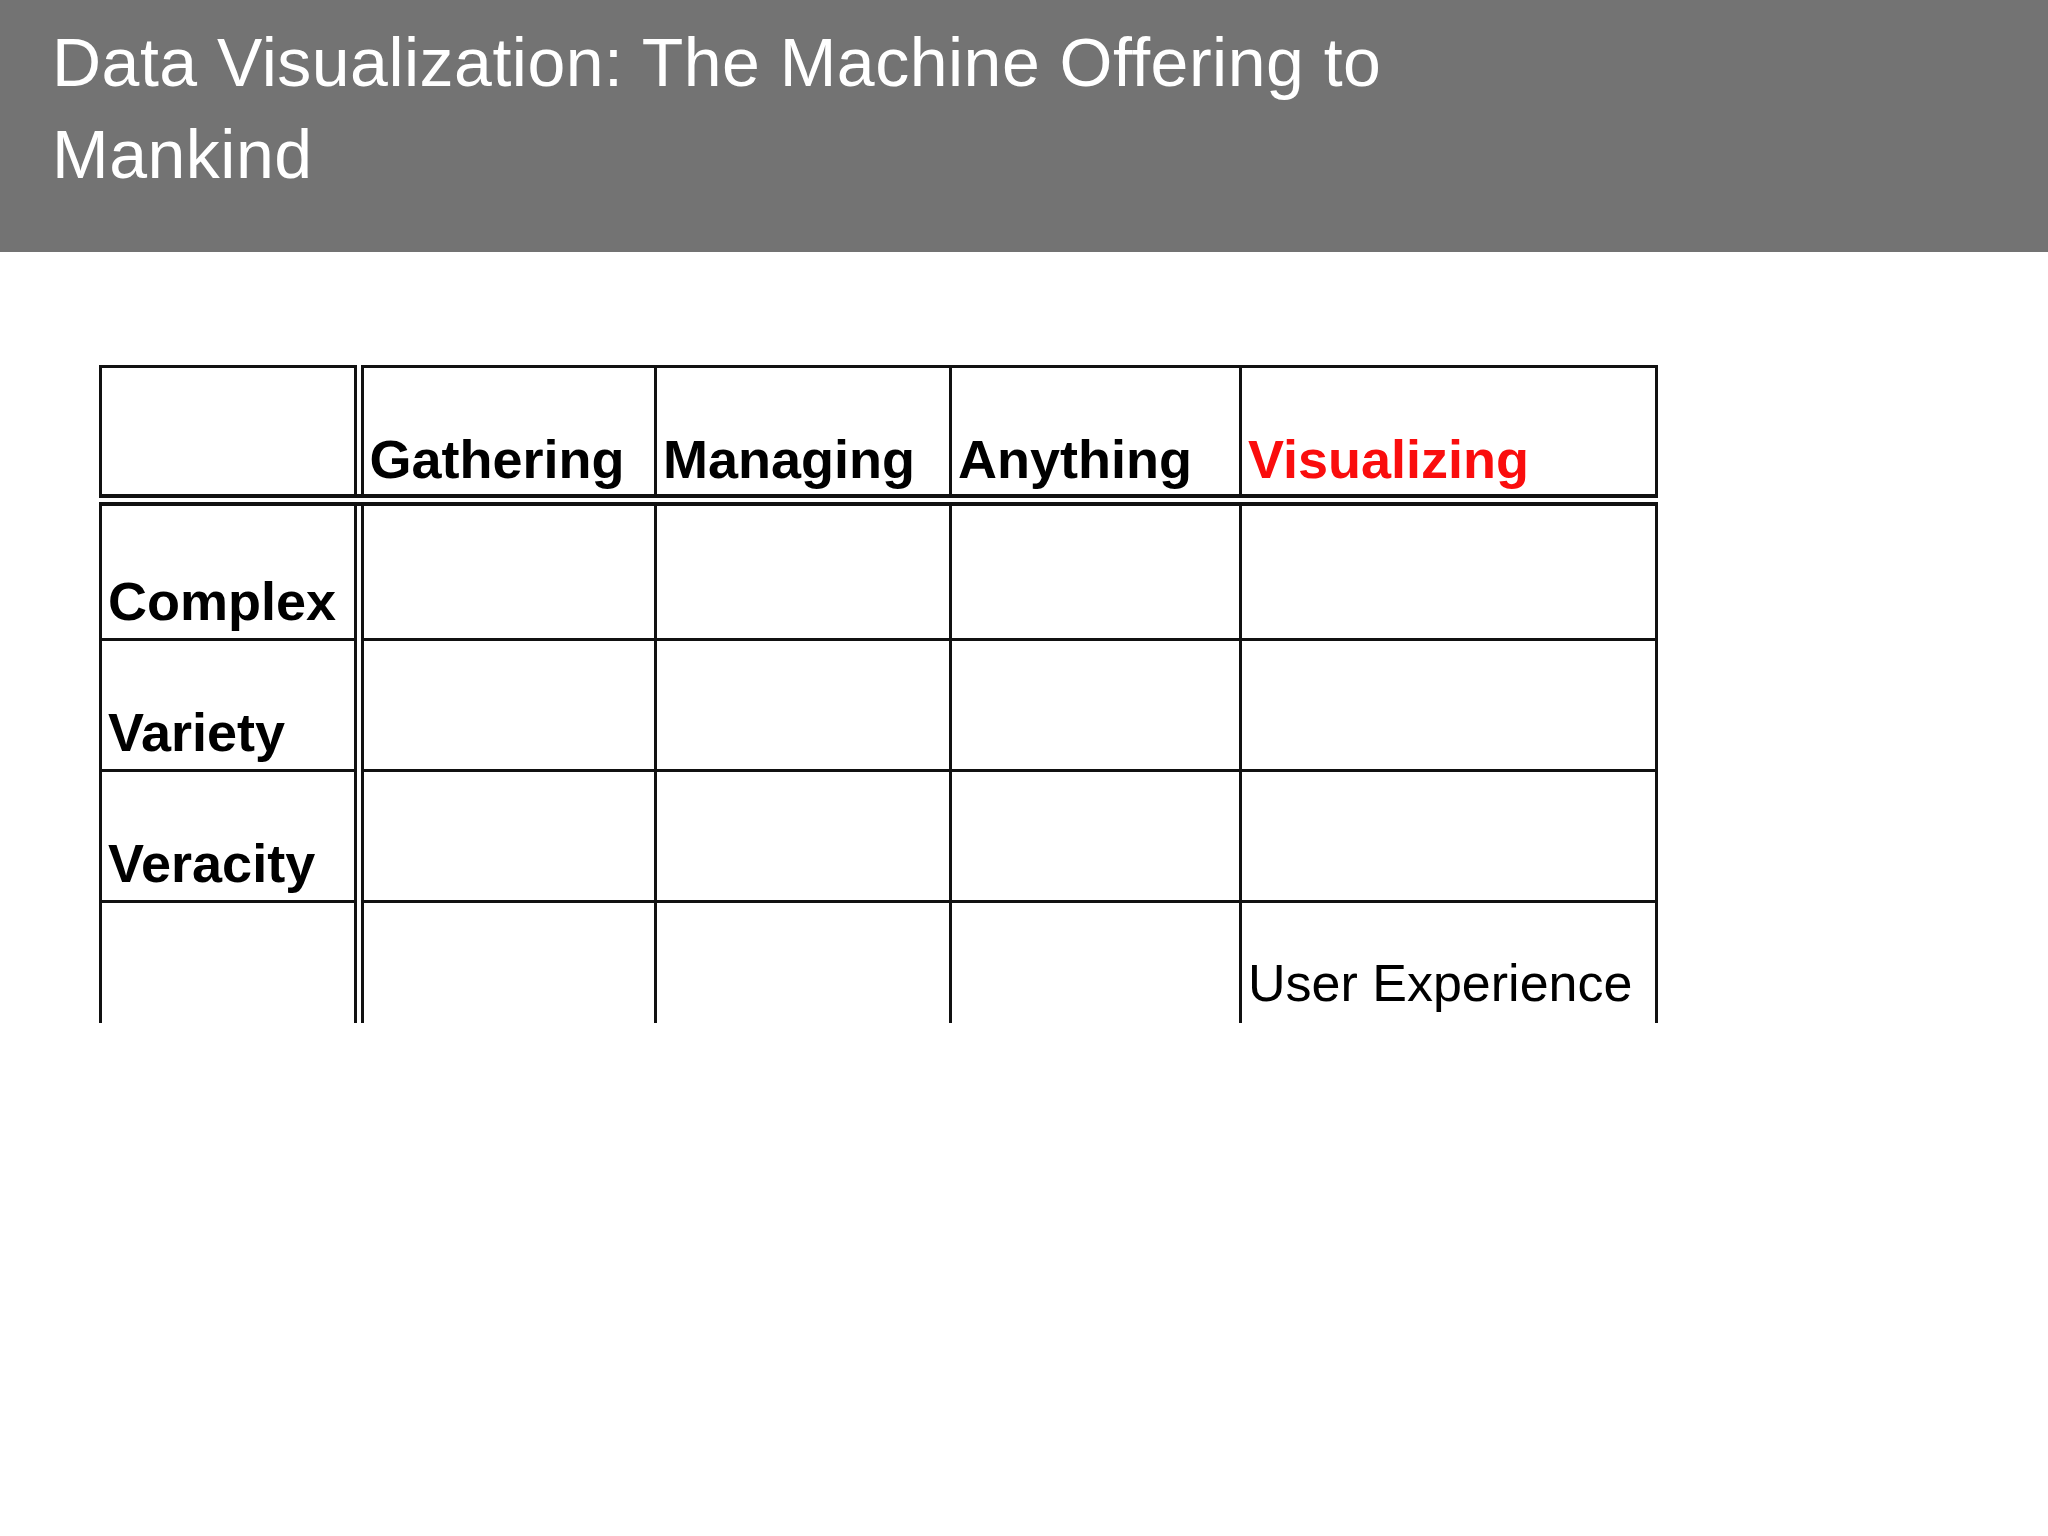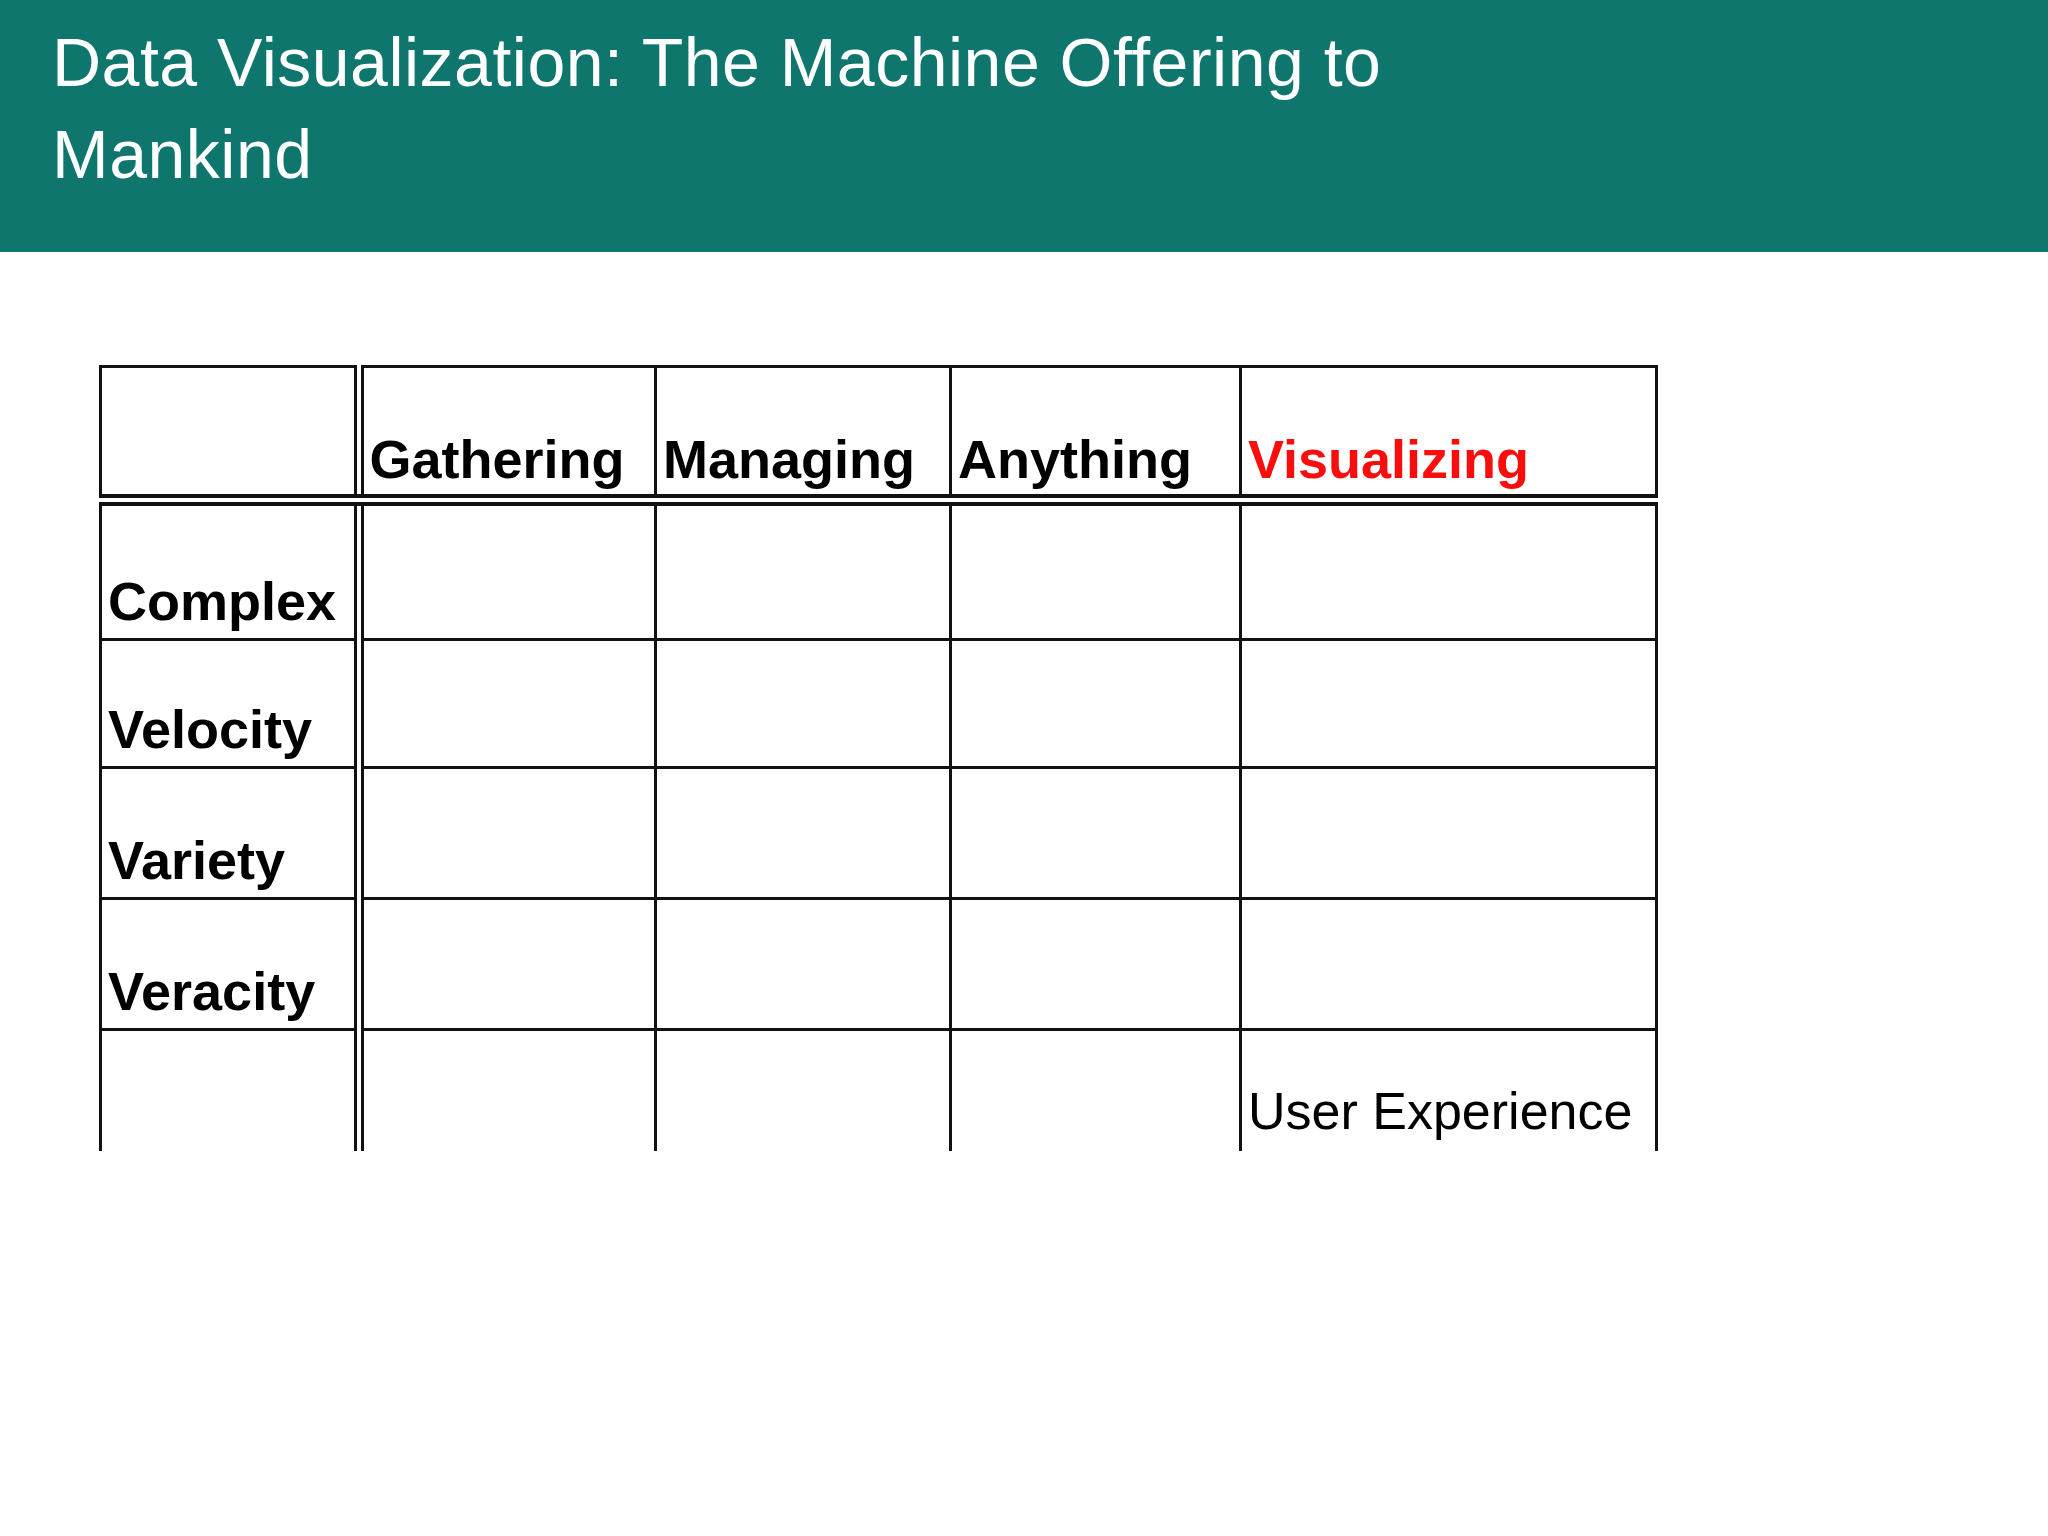--- a/index.html
+++ b/index.html
@@ -15,21 +15,21 @@
     background: #ffffff;
     overflow: hidden;
   }
 
   
   .titlebar {
     position: absolute;
     left: 0; top: 0;
     width: 2048px;
     height: 252px;
-    background: #0f766e;
+    background: #737373;
   }
   .frame-title {
     position: absolute;
     left: 52px;
     top: 16px;
     color: #ffffff;
     font-size: 68px;
     line-height: 92px;
     font-weight: 400;
     white-space: pre-line;
@@ -159,27 +159,20 @@
         <td>Anything</td>
         <td class="highlight-col">Visualizing</td>
       </tr>
       <tr class="body-row body-row-0">
         <td class="row-label">Complex</td>
         <td></td>
         <td></td>
         <td></td>
         <td></td>
       </tr>
-      <tr class="body-row body-row-1">
-        <td class="row-label">Velocity</td>
-        <td></td>
-        <td></td>
-        <td></td>
-        <td></td>
-      </tr>
       <tr class="body-row body-row-2">
         <td class="row-label">Variety</td>
         <td></td>
         <td></td>
         <td></td>
         <td></td>
       </tr>
       <tr class="body-row body-row-3">
         <td class="row-label">Veracity</td>
         <td></td>

